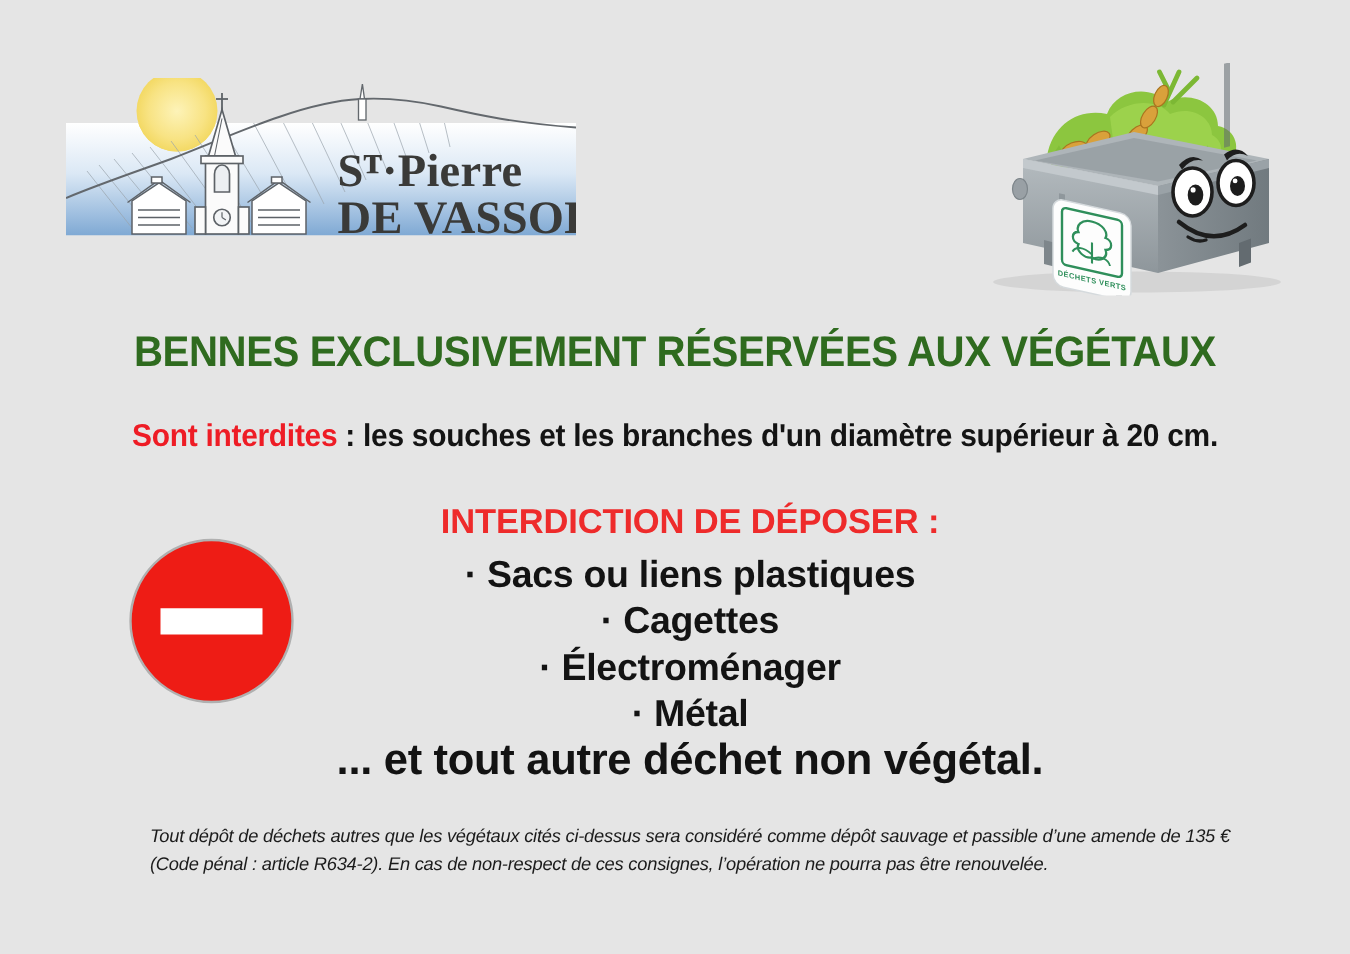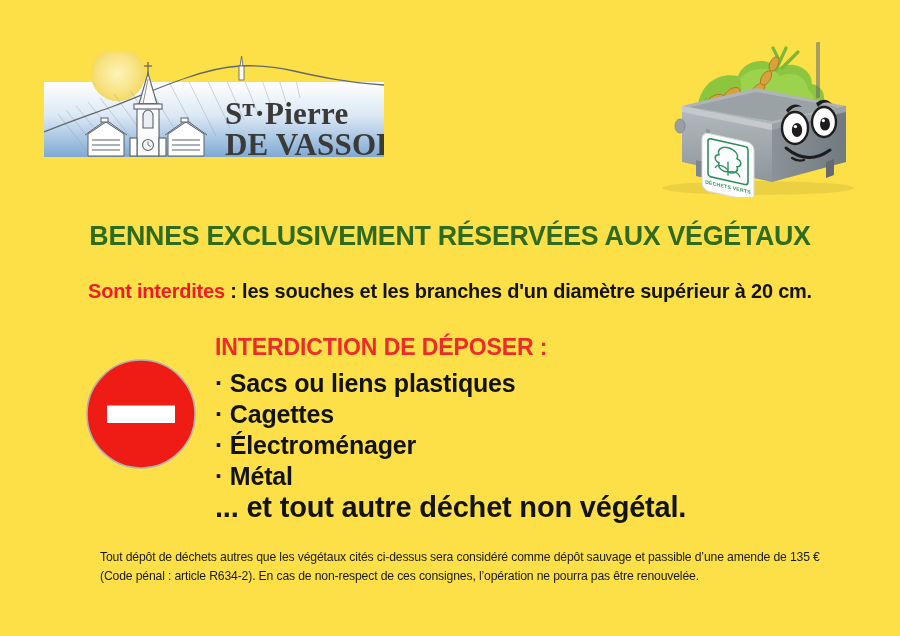--- a/index.html
+++ b/index.html
@@ -12,21 +12,21 @@
     height: 636px;
     position: relative;
     overflow: hidden;
     font-family: "Liberation Sans", sans-serif;
     -webkit-font-smoothing: antialiased;
   }
 
   .poster {
     position: absolute;
     inset: 0;
-    background: #fde047;
+    background: #e5e5e5;
   }
 
   
   .header-zone {
     position: absolute;
     left: 0;
     top: 0;
     width: 900px;
     height: 205px;
   }
@@ -93,20 +93,21 @@
     height: 112px;
   }
   .no-entry svg { display: block; }
 
   
   .ban-block {
     position: absolute;
     left: 215px;
     top: 336px;
     width: 490px;
+    text-align: center;
   }
   .ban-title {
     color: #ee2b2b;
     font-weight: 700;
     font-size: 23px;
     letter-spacing: -0.1px;
     line-height: 1.0;
     margin-bottom: 9px;
     white-space: nowrap;
   }
@@ -121,20 +122,21 @@
   .ban-item.last {
     font-size: 29px;
   }
 
   
   .footnote {
     position: absolute;
     left: 100px;
     top: 548px;
     width: 730px;
+    font-style: italic;
     font-size: 12.2px;
     line-height: 19px;
     color: #1b1b1b;
     text-align: left;
     letter-spacing: -0.15px;
   }
 </style>
 </head>
 <body>
 

